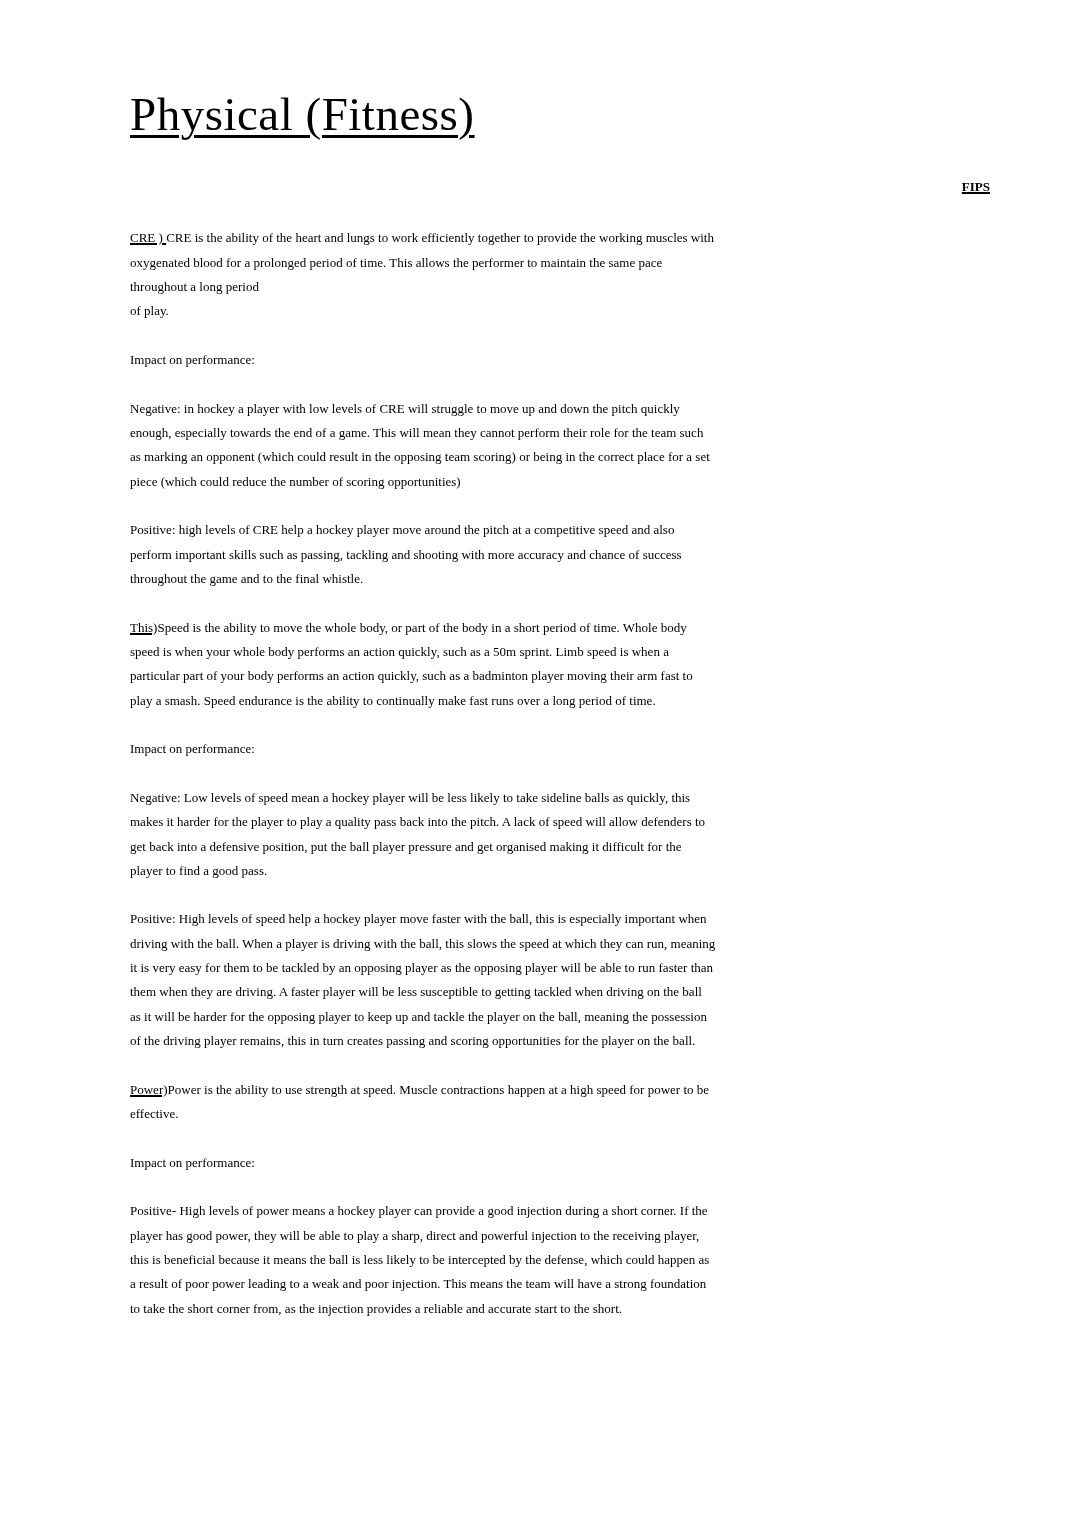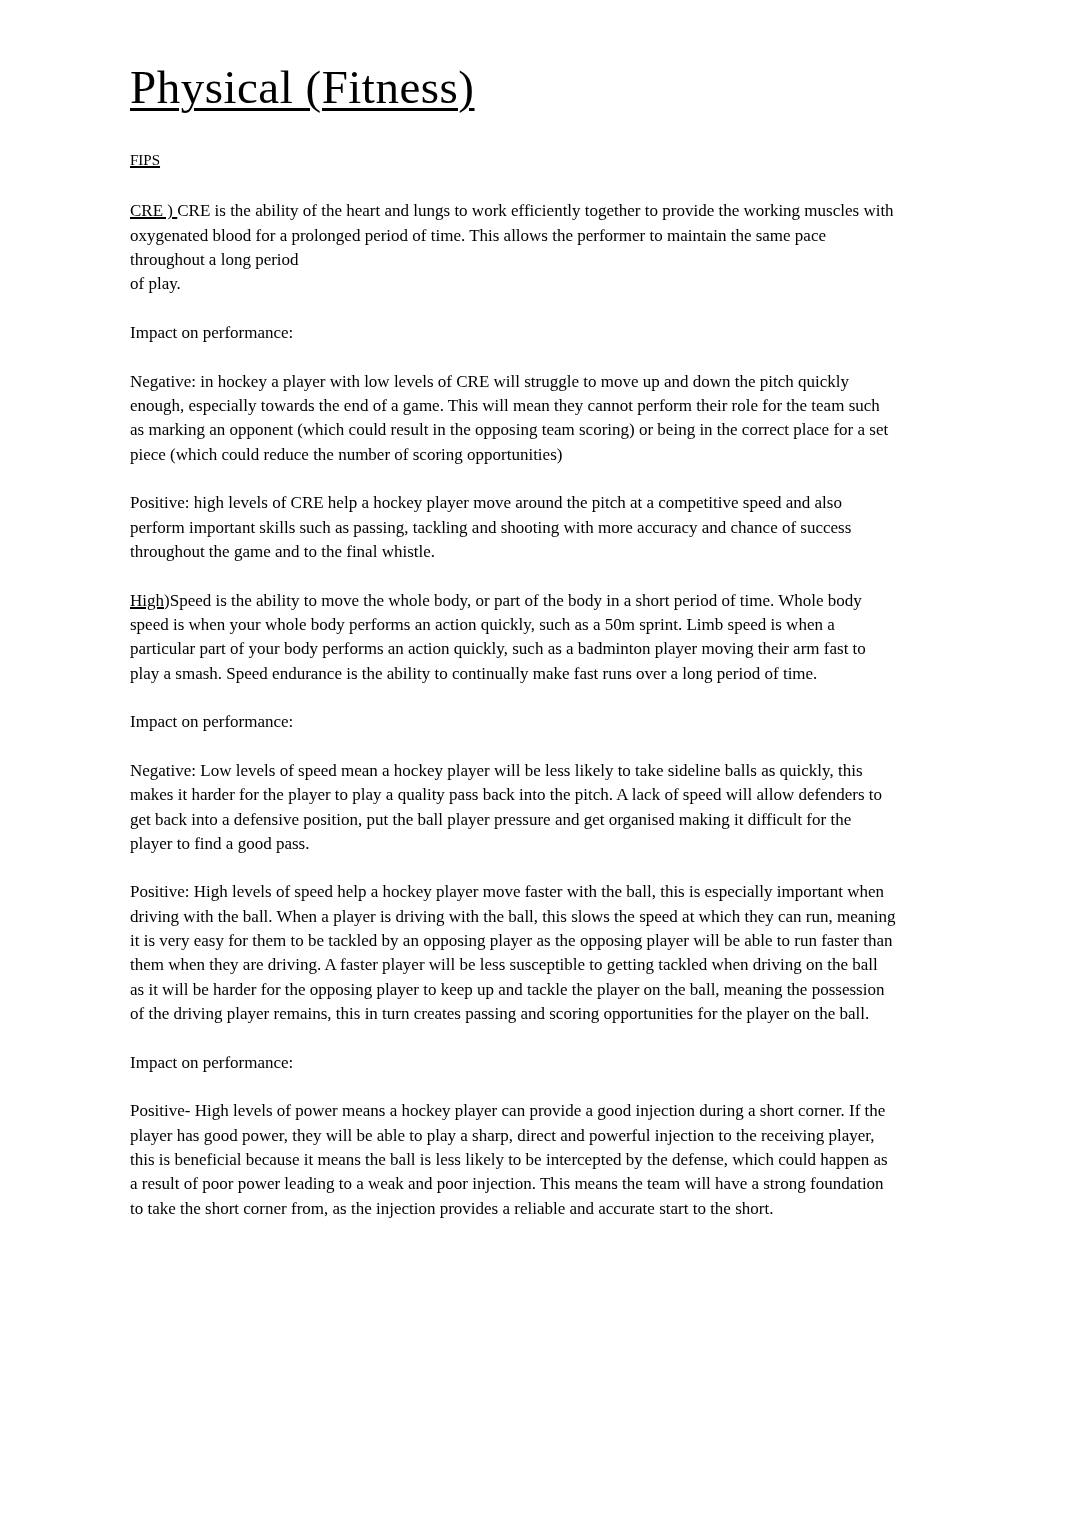--- a/index.html
+++ b/index.html
@@ -11,44 +11,45 @@
     width: 1080px;
     height: 1525px;
     font-family: "Liberation Serif", "DejaVu Serif", serif;
     color: #000000;
     -webkit-font-smoothing: antialiased;
   }
   .page {
     box-sizing: border-box;
     width: 1080px;
     height: 1525px;
-    padding: 61px 90px 0 130px;
+    padding: 88px 90px 0 130px;
     background: #ffffff;
     overflow: hidden;
   }
   .doc-title {
     font-size: 47px;
     font-weight: 400;
     line-height: 52px;
     margin: 0 0 35px 0;
     text-decoration: underline;
     text-decoration-thickness: 2.5px;
     text-underline-offset: 5px;
     letter-spacing: 0.5px;
   }
   .doc-subtitle {
-    font-size: 15px;
-    font-weight: 400;
+    font-size: 13px;
+    font-weight: 700;
     line-height: 24.3px;
     margin: 0 0 27px 0;
     text-decoration: underline;
     text-decoration-thickness: 1.5px;
+    text-align: right;
   }
   p.body-para {
-    font-size: 17px;
+    font-size: 13px;
     line-height: 24.33px;
     margin: 0 0 24.33px 0;
     white-space: pre-line;
     max-width: 890px;
   }
   .u {
     text-decoration: underline;
     text-decoration-thickness: 1.5px;
   }
 </style>
@@ -70,39 +71,41 @@
 
   <p class="body-para">Negative: in hockey a player with low levels of CRE will struggle to move up and down the pitch quickly
 enough, especially towards the end of a game. This will mean they cannot perform their role for the team such
 as marking an opponent (which could result in the opposing team scoring) or being in the correct place for a set
 piece (which could reduce the number of scoring opportunities)</p>
 
   <p class="body-para">Positive: high levels of CRE help a hockey player move around the pitch at a competitive speed and also
 perform important skills such as passing, tackling and shooting with more accuracy and chance of success
 throughout the game and to the final whistle.</p>
 
-  <p class="body-para"><span class="u">High)</span><span>Speed is the ability to move the whole body, or part of the body in a short period of time. Whole body
+  <p class="body-para"><span class="u">This)</span><span>Speed is the ability to move the whole body, or part of the body in a short period of time. Whole body
 speed is when your whole body performs an action quickly, such as a 50m sprint. Limb speed is when a
 particular part of your body performs an action quickly, such as a badminton player moving their arm fast to
 play a smash. Speed endurance is the ability to continually make fast runs over a long period of time.</span></p>
 
   <p class="body-para">Impact on performance:</p>
 
   <p class="body-para">Negative: Low levels of speed mean a hockey player will be less likely to take sideline balls as quickly, this
 makes it harder for the player to play a quality pass back into the pitch.  A lack of speed will allow defenders to
 get back into a defensive position, put the ball player pressure and get organised making it difficult for the
 player to find a good pass.</p>
 
   <p class="body-para">Positive: High levels of speed help a hockey player move faster with the ball, this is especially important when
 driving with the ball. When a player is driving with the ball, this slows the speed at which they can run, meaning
 it is very easy for them to be tackled by an opposing player as the opposing player will be able to run faster than
 them when they are driving. A faster player will be less susceptible to getting tackled when driving on the ball
 as it will be harder for the opposing player to keep up and tackle the player on the ball, meaning the possession
 of the driving player remains, this in turn creates passing and scoring opportunities for the player on the ball.</p>
 
+  <p class="body-para"><span class="u">Power)</span><span>Power is the ability to use strength at speed. Muscle contractions happen at a high speed for power to be
+effective.</span></p>
 
   <p class="body-para">Impact on performance:</p>
 
   <p class="body-para">Positive- High levels of power means a hockey player can provide a good injection during a short corner. If the
 player has good power, they will be able to play a sharp, direct and powerful injection to the receiving player,
 this is beneficial because it means the ball is less likely to be intercepted by the defense, which could happen as
 a result of poor power leading to a weak and poor injection. This means the team will have a strong foundation
 to take the short corner from, as the injection provides a reliable and accurate start to the short.</p>
 
 </div>

